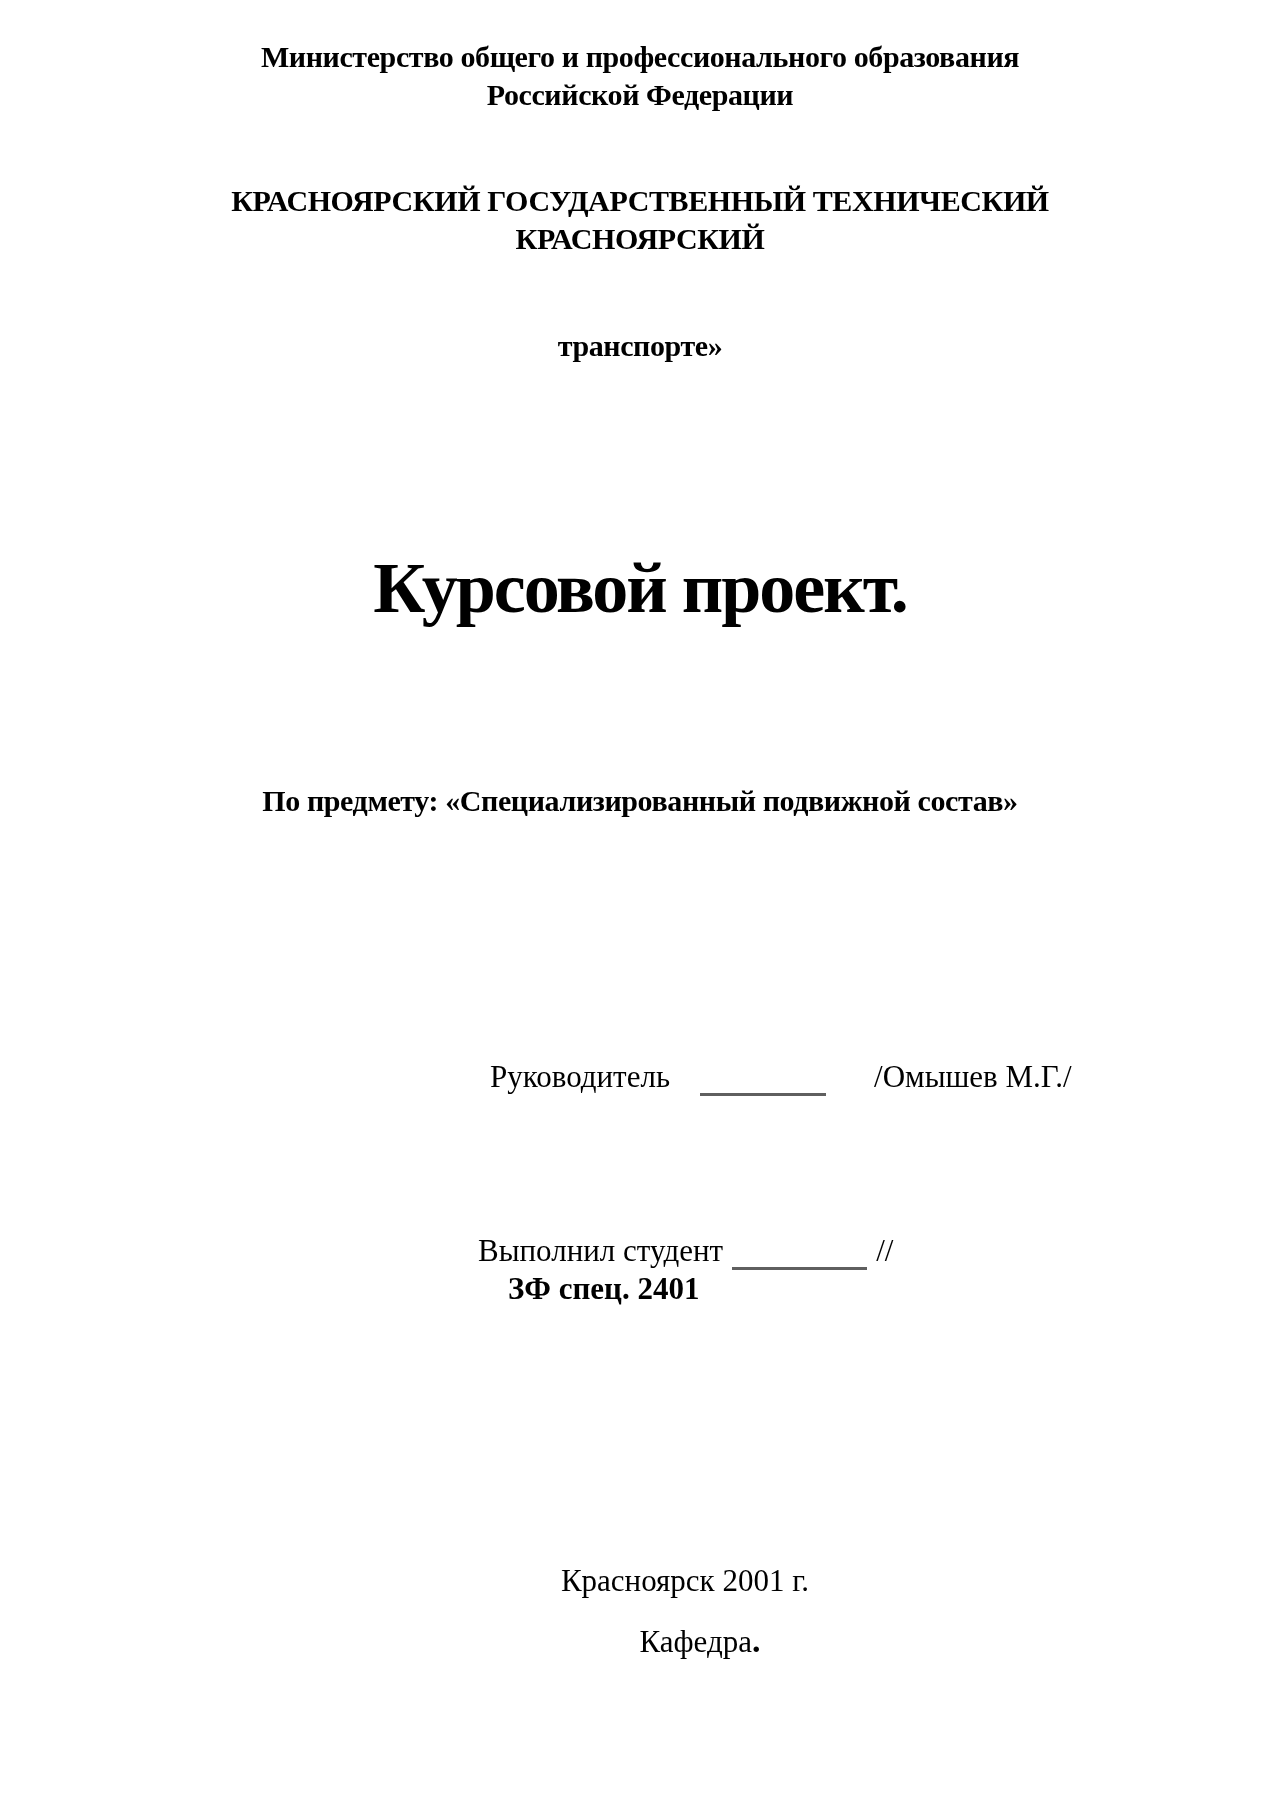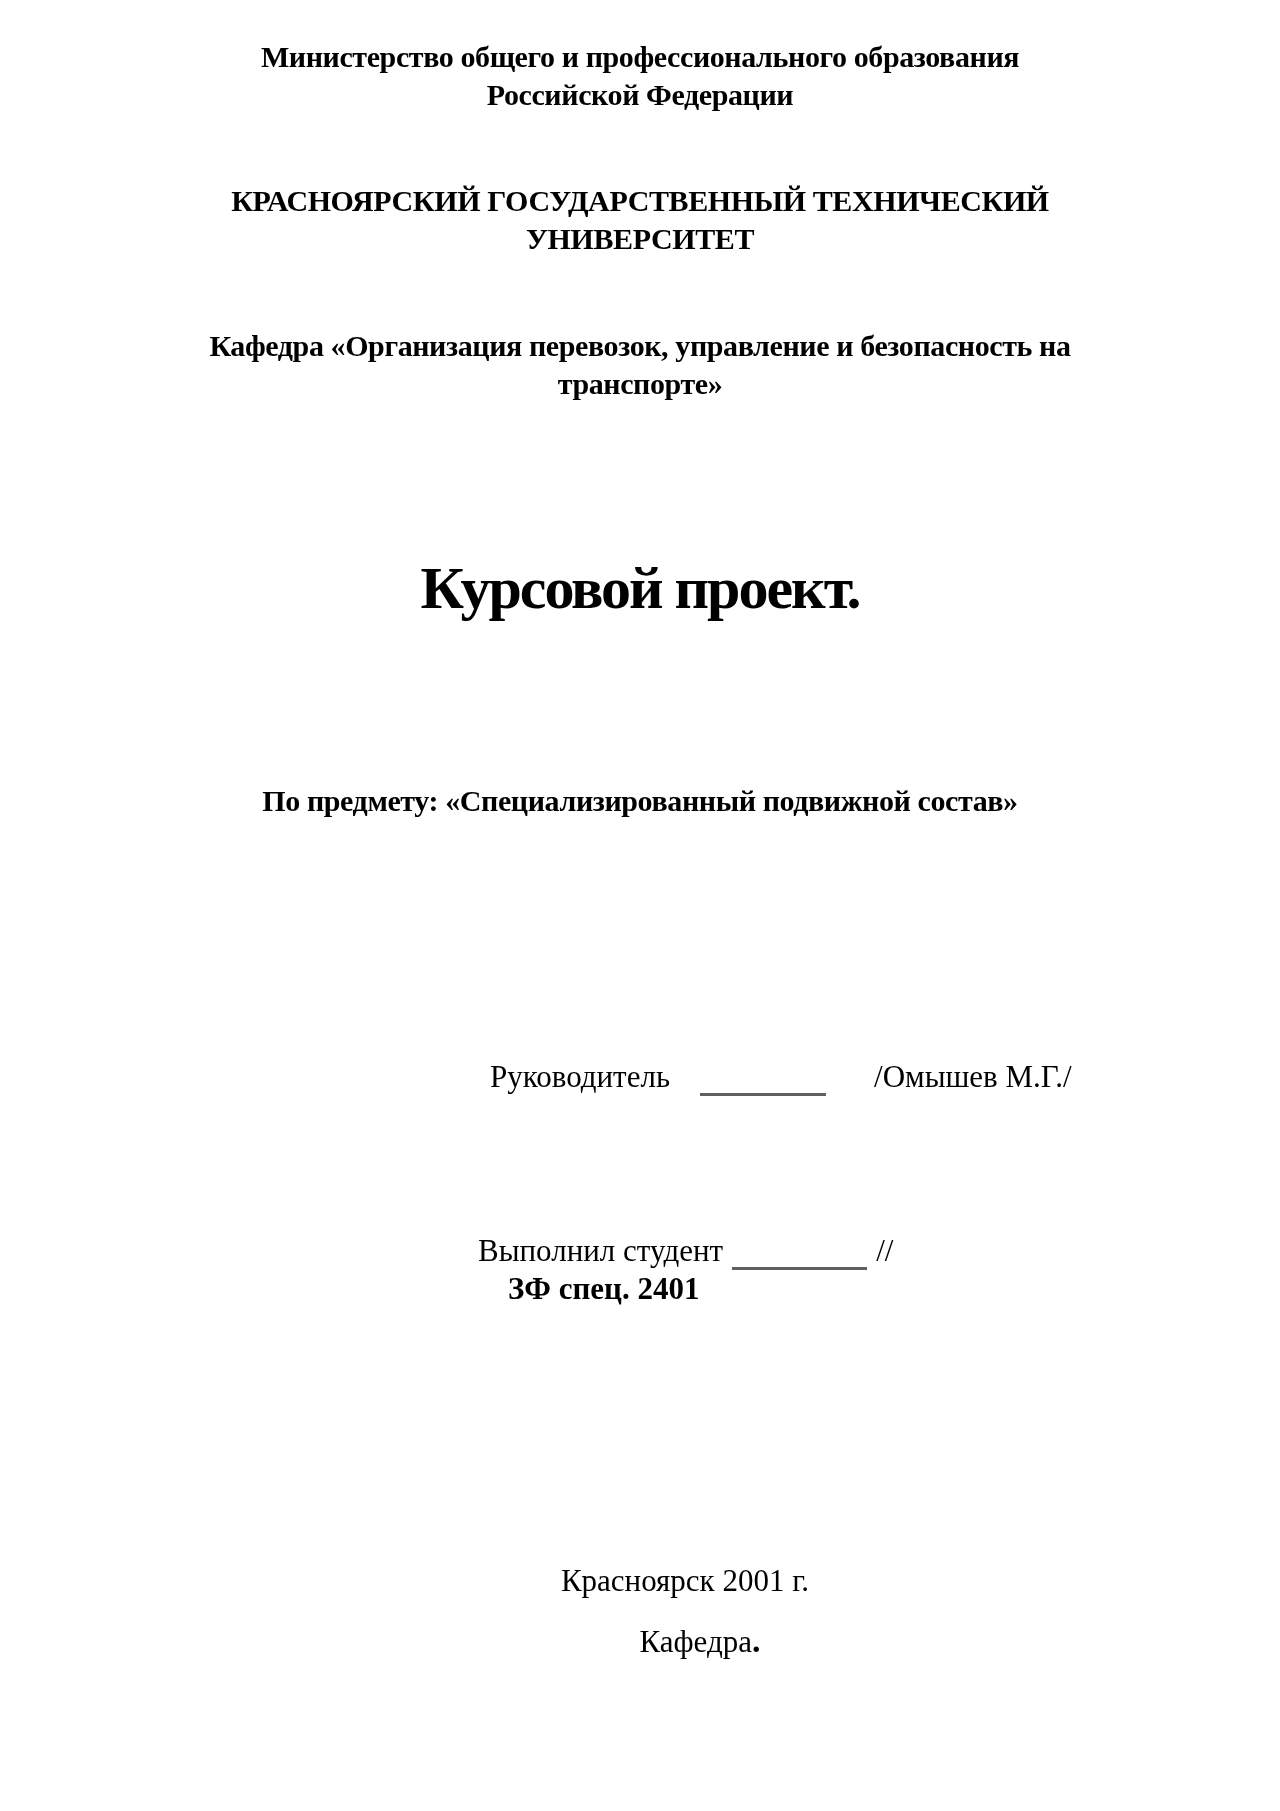--- a/index.html
+++ b/index.html
@@ -23,21 +23,21 @@
     text-align: center;
   }
   .h-bold {
     font-weight: 700;
     font-size: 30px;
     line-height: 38px;
     letter-spacing: -0.4px;
   }
   .doc-title {
     font-weight: 700;
-    font-size: 60px;
+    font-size: 72px;
     line-height: 112px;
     letter-spacing: -2px;
   }
   .bodytext {
     font-size: 31px;
     line-height: 38px;
   }
   .sig-row {
     position: absolute;
     display: flex;
@@ -73,25 +73,24 @@
 
 <div class="page" style="--text: #000000; --underline: #5f5f5f; --bg: #ffffff;">
 
   <div class="center-block h-bold" style="top:38px">
     <div>Министерство общего и профессионального образования</div>
     <div>Российской Федерации</div>
   </div>
 
   <div class="center-block h-bold" style="top:182px">
     <div>КРАСНОЯРСКИЙ ГОСУДАРСТВЕННЫЙ ТЕХНИЧЕСКИЙ</div>
-    <div>УНИВЕРСИТЕТ</div>
+    <div>КРАСНОЯРСКИЙ</div>
   </div>
 
   <div class="center-block h-bold" style="top:327px">
-    <div>Кафедра «Организация перевозок, управление и безопасность на</div>
     <div>транспорте»</div>
   </div>
 
   <div class="center-block doc-title" style="top:532px">Курсовой проект.</div>
 
   <div class="center-block h-bold" style="top:782px">По предмету: «Специализированный подвижной состав»</div>
 
   <div class="sig-row bodytext" style="top:1058px; left:490px">
     <span>Руководитель</span>
     <span class="blank-line sup-blank"></span>

